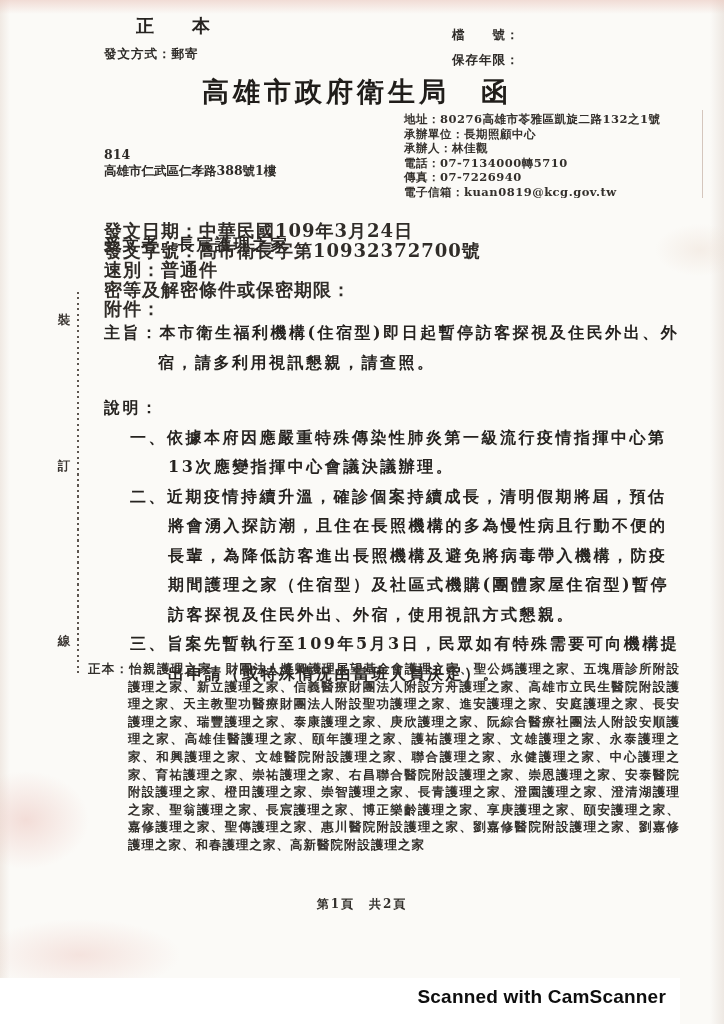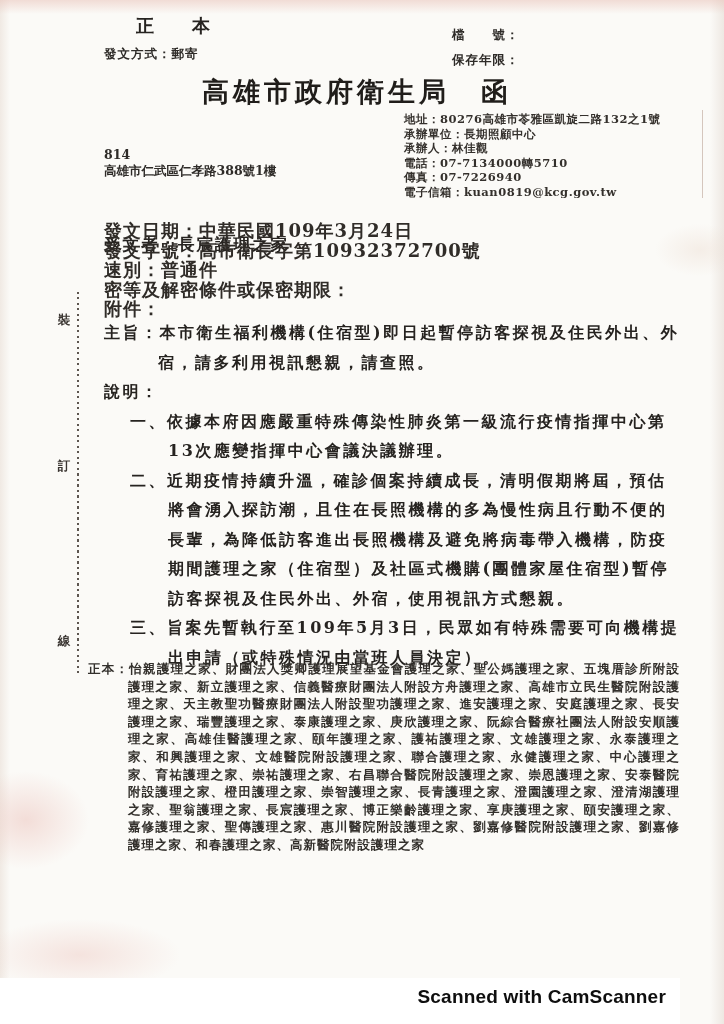--- a/index.html
+++ b/index.html
@@ -37,21 +37,21 @@
   }
   .postal{position:absolute;left:104px;top:147px;font-size:12.5px;line-height:15.5px;font-weight:bold;}
   .recipient{position:absolute;left:104px;top:192px;font-size:16.5px;letter-spacing:2px;font-weight:600;color:#262320;margin-top:42px;}
   .meta{position:absolute;left:104px;top:221px;font-size:18px;line-height:19.6px;letter-spacing:1px;font-weight:bold;color:#302c28;}
   .body-block{
     position:absolute;left:104px;top:318px;width:578px;
     font-size:16px;line-height:29.5px;letter-spacing:2.5px;
     font-weight:600;color:#262320;
   }
   .subject{padding-left:54px;text-indent:-54px;}
-  .exp-label{margin-top:0px;}
+  .exp-label{margin-top:16px;}
   .item{padding-left:64px;text-indent:-38px;}
   .distribution{
     position:absolute;left:88px;top:660px;width:592px;
     font-size:12.5px;line-height:17.6px;letter-spacing:1px;
     text-align:justify;font-weight:bold;color:#33302c;
     padding-left:40px;text-indent:-40px;box-sizing:border-box;
   }
   .page-footer{
     position:absolute;left:0;right:0;top:896px;text-align:center;
     font-size:12px;letter-spacing:2px;font-weight:bold;color:#33302c;
@@ -116,20 +116,21 @@
   <div class="body-block">
     <div class="subject"><span>主旨：</span><span>本市衛生福利機構(住宿型)即日起暫停訪客探視及住民外出、外宿，請多利用視訊懇親，請查照。</span></div>
     <div class="exp-label">說明：</div>
     <div class="item"><span>一、</span><span>依據本府因應嚴重特殊傳染性肺炎第一級流行疫情指揮中心第13次應變指揮中心會議決議辦理。</span></div>
     <div class="item"><span>二、</span><span>近期疫情持續升溫，確診個案持續成長，清明假期將屆，預估將會湧入探訪潮，且住在長照機構的多為慢性病且行動不便的長輩，為降低訪客進出長照機構及避免將病毒帶入機構，防疫期間護理之家（住宿型）及社區式機購(團體家屋住宿型)暫停訪客探視及住民外出、外宿，使用視訊方式懇親。</span></div>
     <div class="item"><span>三、</span><span>旨案先暫執行至109年5月3日，民眾如有特殊需要可向機構提出申請（或特殊情況由當班人員決定）。</span></div>
   </div>
 
   <div class="distribution"><span>正本：</span><span>怡親護理之家、財團法人獎卿護理展望基金會護理之家、聖公媽護理之家、五塊厝診所附設護理之家、新立護理之家、信義醫療財團法人附設方舟護理之家、高雄市立民生醫院附設護理之家、天主教聖功醫療財團法人附設聖功護理之家、進安護理之家、安庭護理之家、長安護理之家、瑞豐護理之家、泰康護理之家、庚欣護理之家、阮綜合醫療社團法人附設安順護理之家、高雄佳醫護理之家、頤年護理之家、護祐護理之家、文雄護理之家、永泰護理之家、和興護理之家、文雄醫院附設護理之家、聯合護理之家、永健護理之家、中心護理之家、育祐護理之家、崇祐護理之家、右昌聯合醫院附設護理之家、崇恩護理之家、安泰醫院附設護理之家、橙田護理之家、崇智護理之家、長青護理之家、澄園護理之家、澄清湖護理之家、聖翁護理之家、長宸護理之家、博正樂齡護理之家、享庚護理之家、頤安護理之家、嘉修護理之家、聖傳護理之家、惠川醫院附設護理之家、劉嘉修醫院附設護理之家、劉嘉修護理之家、和春護理之家、高新醫院附設護理之家</span></div>
 
+  <div class="page-footer">第1頁　共2頁</div>
 
   <div class="binding-line"></div>
   <div class="binding-mark mark-0">裝</div>
   <div class="binding-mark mark-1">訂</div>
   <div class="binding-mark mark-2">線</div>
 
   <div class="fold-line"></div>
 
   <div class="cam-strip">
     <div class="cam-text">Scanned with CamScanner</div>

